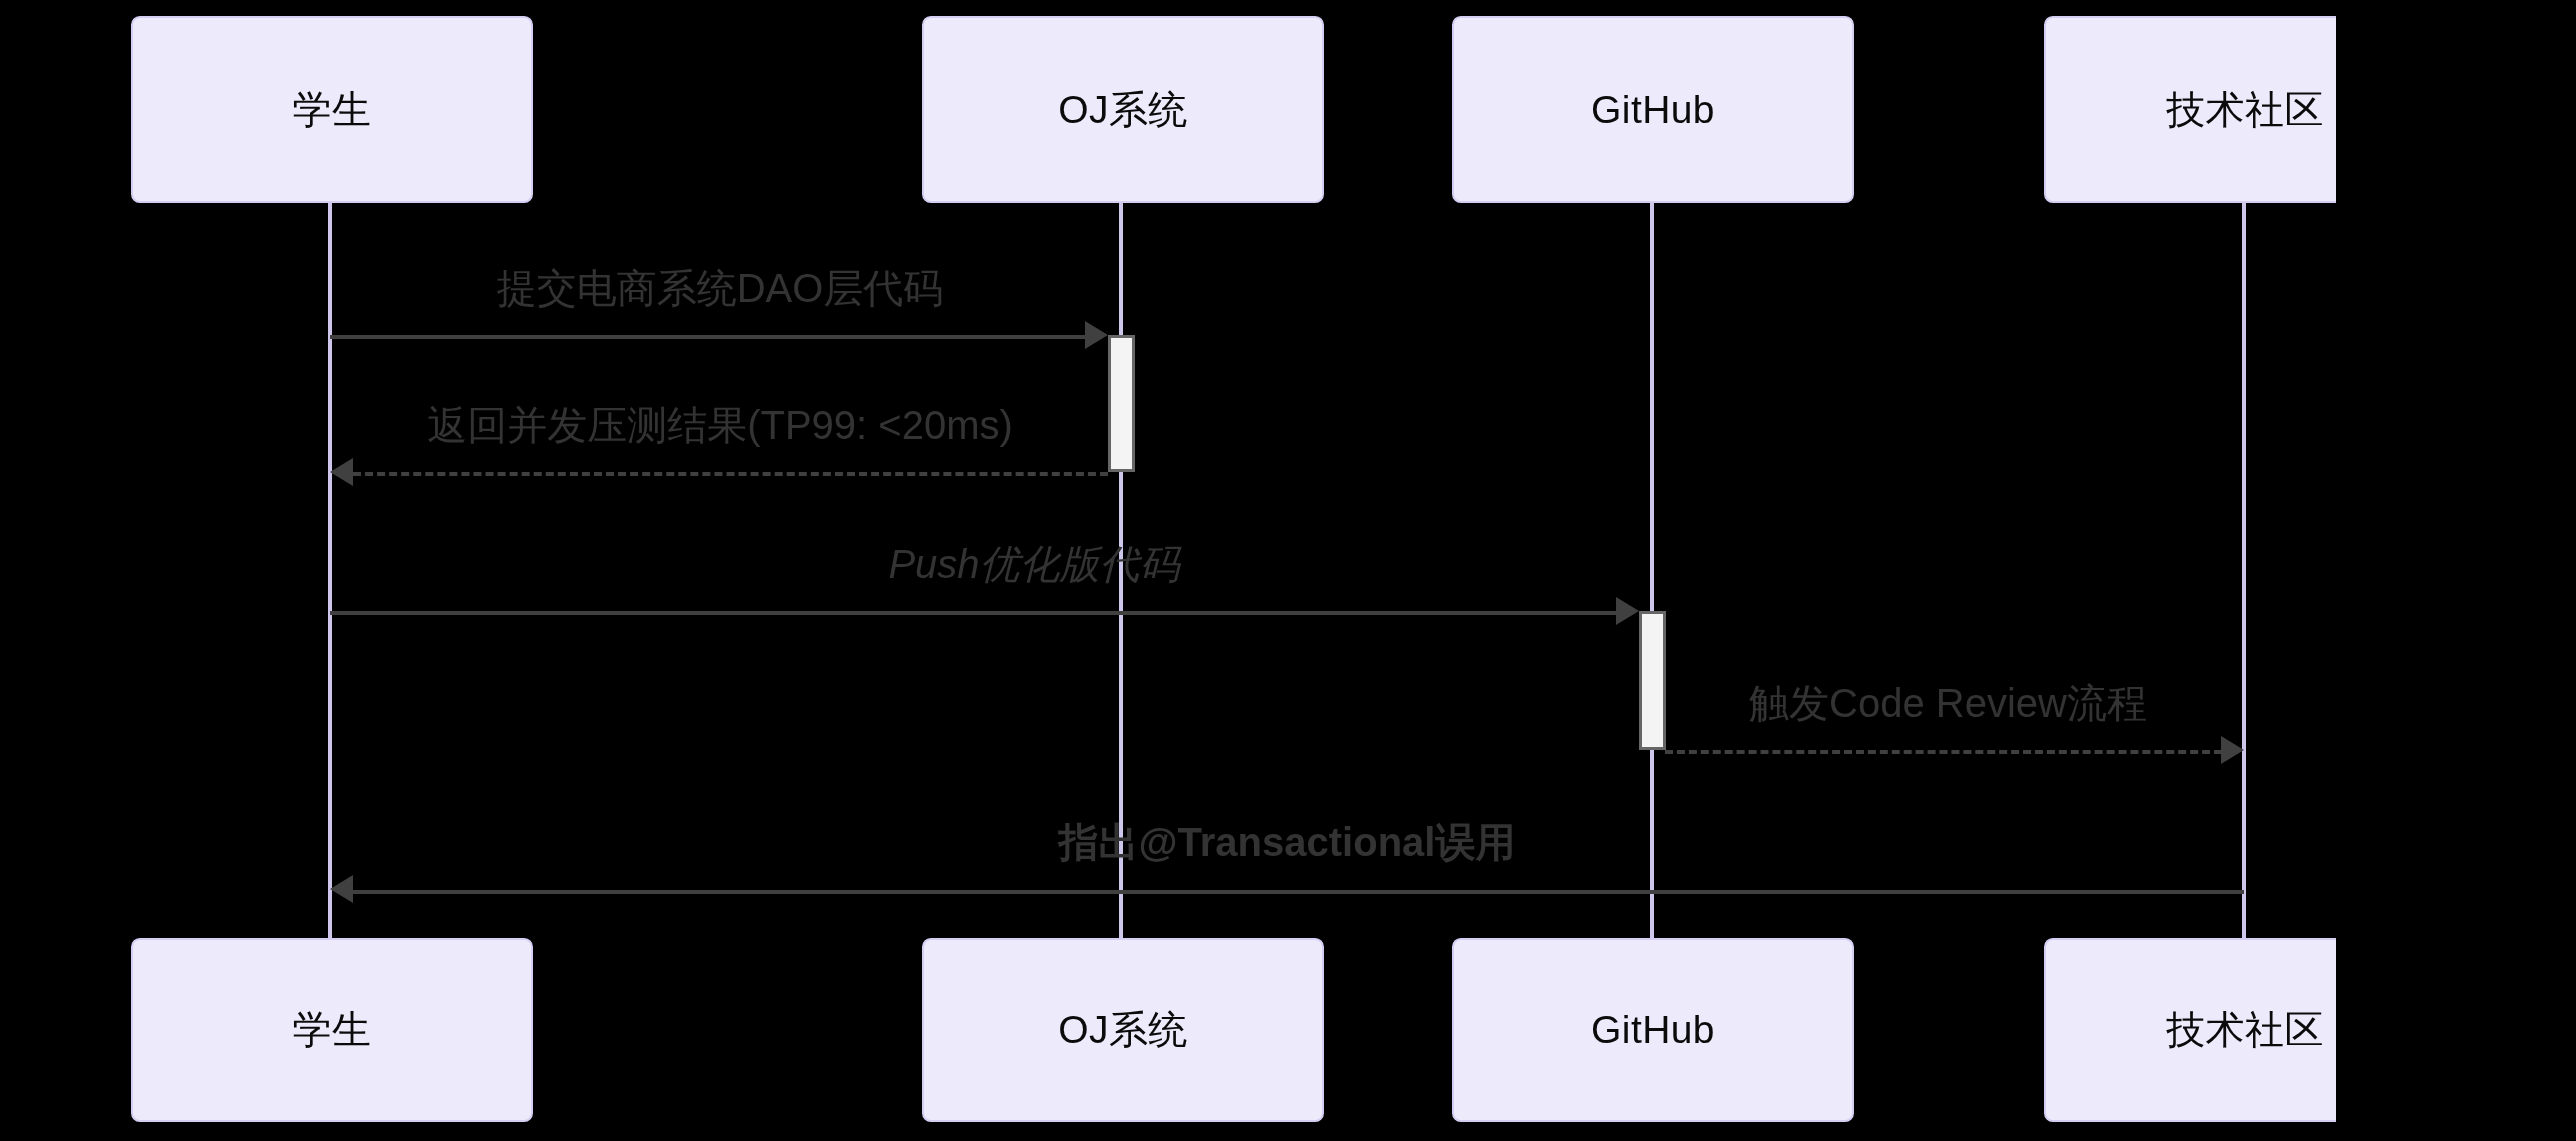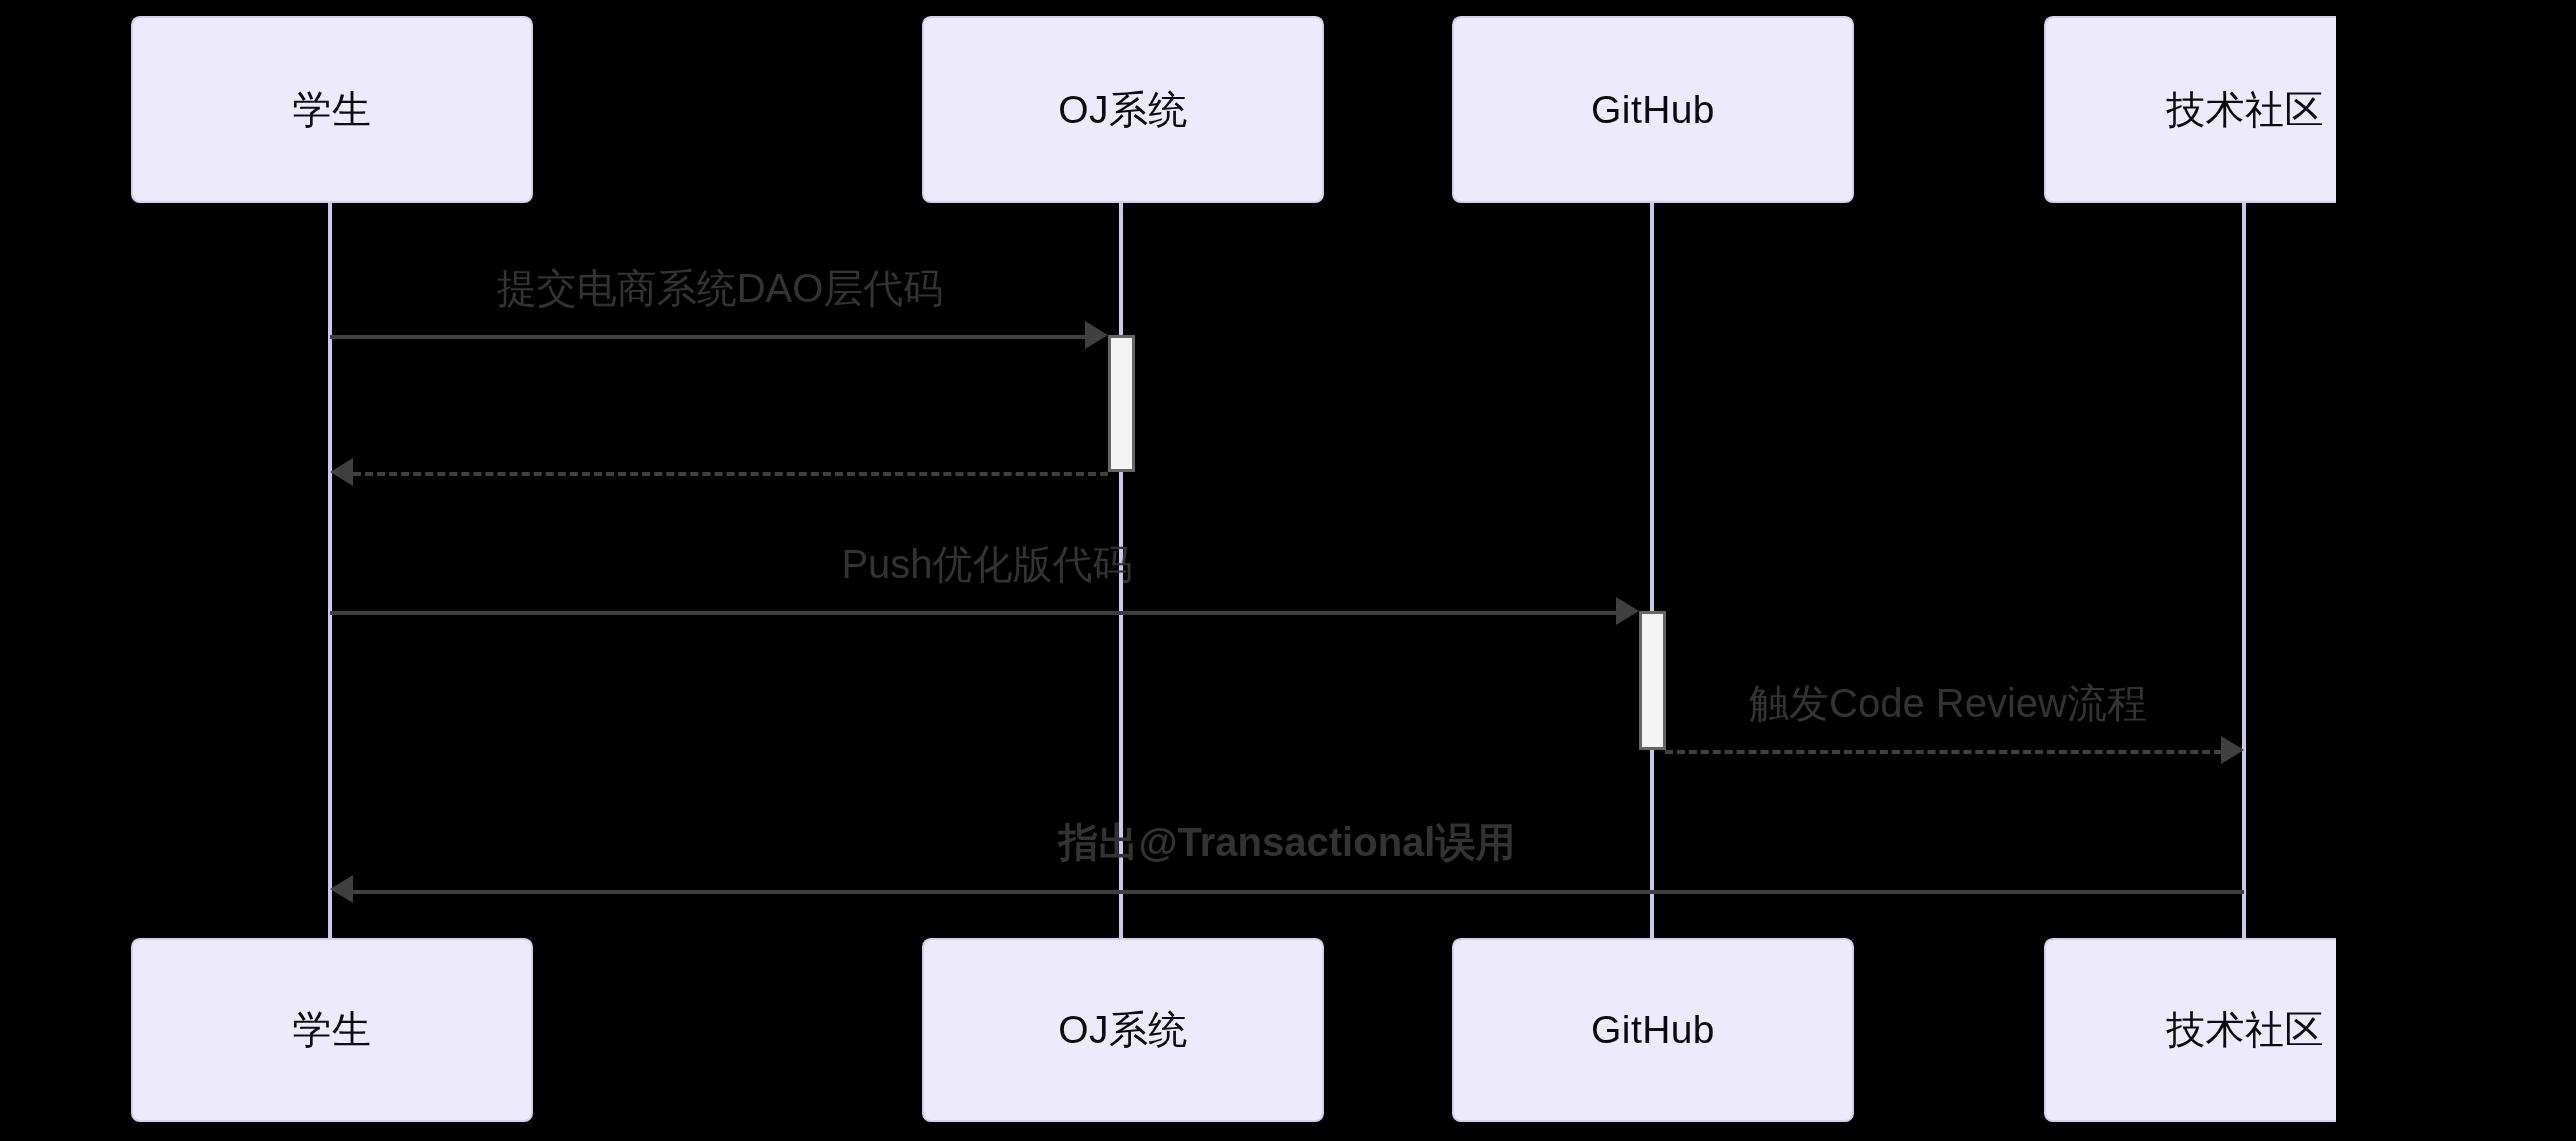--- a/index.html
+++ b/index.html
@@ -108,24 +108,25 @@
     <span>技术社区</span>
   </div>
 
   <div class="activation" style="left:1108px; top:335px; width:26.5px; height:137px;"></div>
   <div class="activation" style="left:1639px; top:611px; width:26.5px; height:139px;"></div>
 
   <div class="msg-label" style="left:720px; top:261px;">提交电商系统DAO层代码</div>
   <div class="msg-line" style="left:330px; top:335px; width:770px;"></div>
   <div class="arrow-head right" style="left:1085px; top:321px;"></div>
 
+  <div class="msg-label" style="left:720px; top:398px;">返回并发压测结果(TP99: &lt;20ms)</div>
   <div class="msg-line dashed" style="left:353px; top:472px; width:755px;"></div>
   <div class="arrow-head left" style="left:330px; top:458px;"></div>
 
-  <div class="msg-label" style="left:987px; top:537px;">Push优化版代码</div>
+  <div class="msg-label" style="left:1034px; top:537px;font-style:italic;">Push优化版代码</div>
   <div class="msg-line" style="left:330px; top:611px; width:1301px;"></div>
   <div class="arrow-head right" style="left:1616px; top:597px;"></div>
 
   <div class="msg-label" style="left:1948px; top:676px;">触发Code Review流程</div>
   <div class="msg-line dashed" style="left:1665px; top:750px; width:557px;"></div>
   <div class="arrow-head right" style="left:2221px; top:736px;"></div>
 
   <div class="msg-label" style="left:1287px; top:815px;font-weight:bold;">指出@Transactional误用</div>
   <div class="msg-line" style="left:353px; top:890px; width:1891px;"></div>
   <div class="arrow-head left" style="left:330px; top:875px;"></div>

